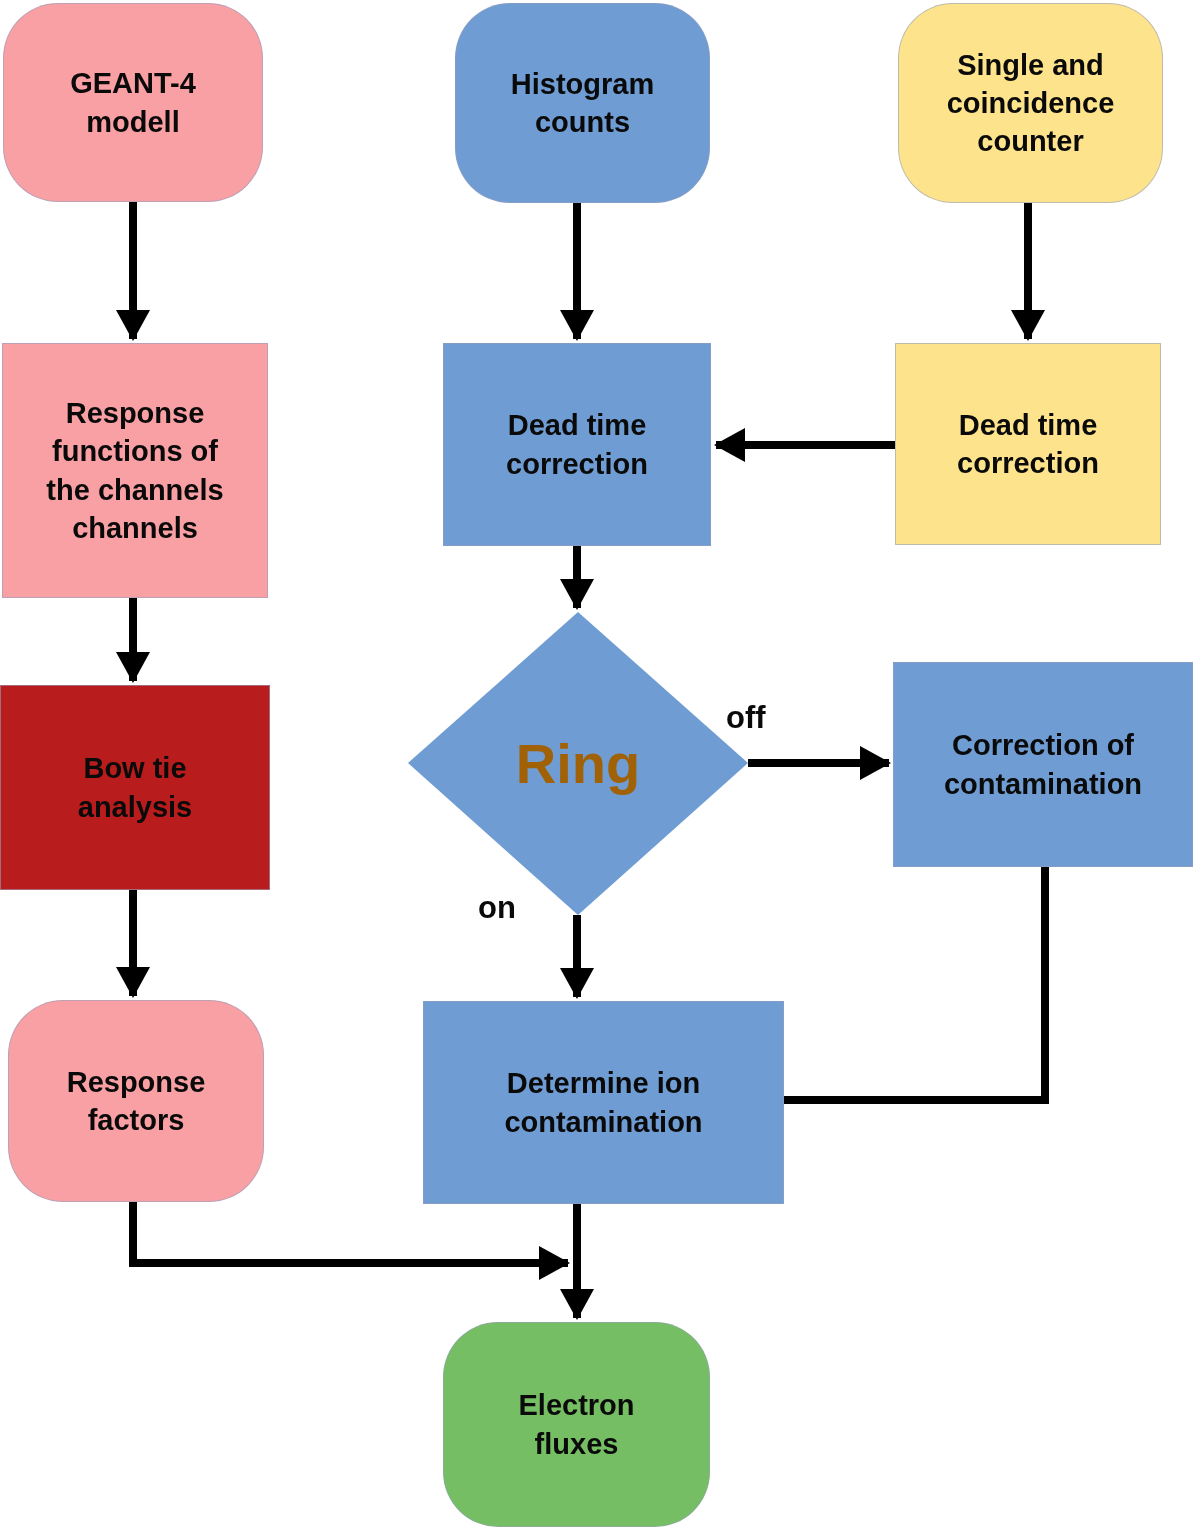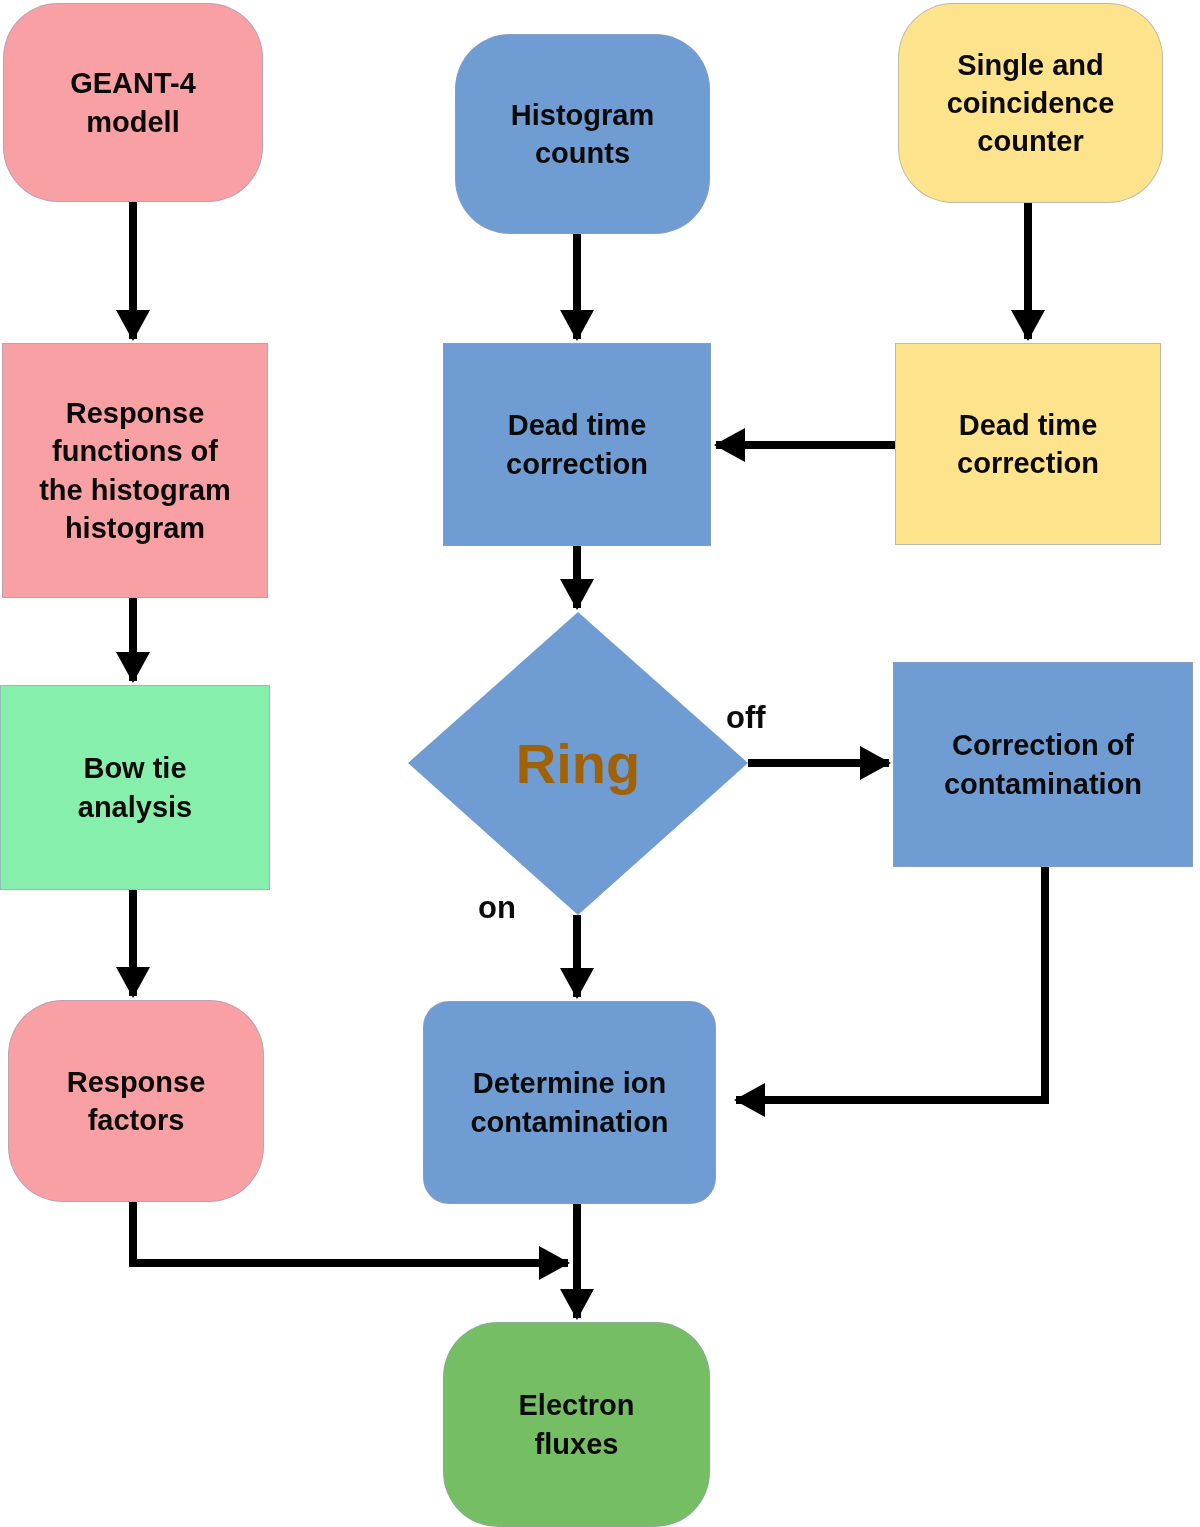--- a/index.html
+++ b/index.html
@@ -20,23 +20,23 @@
     position:absolute;left:408px;top:612px;width:340px;height:303px;
     display:flex;align-items:center;justify-content:center;
     font-size:56px;z-index:3;color:#a16207;
   }
   .edge-label{position:absolute;font-size:31px;z-index:3;color:#0a0a0a;}
   
   .n-geant4            {left:3px;   top:3px;    width:260px;height:199px;padding:0 28px;}
   .n-respfunc          {left:2px;   top:343px;  width:266px;height:255px;padding:0 30px;}
   .n-bowtie            {left:0px;   top:685px;  width:270px;height:205px;padding:0 40px;}
   .n-respfactors       {left:8px;   top:1000px; width:256px;height:202px;padding:0 28px;justify-content:flex-end;}
-  .n-histcounts        {left:455px; top:3px;    width:255px;height:200px;padding:0 20px;margin-top:31px;}
+  .n-histcounts        {left:455px; top:3px;    width:255px;height:200px;padding:0 20px;}
   .n-deadtime-blue     {left:443px; top:343px;  width:268px;height:203px;padding:0 18px;}
-  .n-determine         {left:423px; top:1001px; width:293px;height:203px;padding:0 18px;border-radius:26px;}
+  .n-determine         {left:423px; top:1001px; width:361px;height:203px;padding:0 18px;}
   .n-electron          {left:443px; top:1322px; width:267px;height:205px;padding:0 58px;}
   .n-single            {left:898px; top:3px;    width:265px;height:200px;padding:0 20px;}
   .n-deadtime-yellow   {left:895px; top:343px;  width:266px;height:202px;padding:0 18px;}
   .n-corrcontam        {left:893px; top:662px;  width:300px;height:205px;padding:15px 12px;}
   .lbl-off{left:726px;top:700px;}
   .lbl-on {left:478px;top:890px;}
 </style>
 </head>
 <body>
 
@@ -63,23 +63,23 @@
     <line x1="577" y1="1204" x2="577" y2="1318" marker-end="url(#ah)"></line>
 
     <polyline points="1045,867 1045,1100 736,1100" marker-end="url(#ah)"></polyline>
     <polyline points="133,1202 133,1263 568,1263" marker-end="url(#ah)"></polyline>
   </svg>
 
   <div class="node rounded n-geant4" style="background-color: rgb(248, 160, 164);">
     <span>GEANT-4 modell</span>
   </div>
   <div class="node rect n-respfunc" style="background-color: rgb(248, 160, 164);">
-    <span>Response functions of the histogram histogram</span>
+    <span>Response functions of the channels channels</span>
   </div>
-  <div class="node rect n-bowtie" style="background-color: #86efac; text-align: center;">
+  <div class="node rect n-bowtie" style="background-color: #b91c1c; text-align: center;">
     <span>Bow tie analysis</span>
   </div>
   <div class="node rounded n-respfactors" style="background-color: rgb(248, 160, 164);">
     <span>Response factors</span>
   </div>
 
   <div class="node rounded n-histcounts" style="background-color: rgb(111, 156, 210);">
     <span>Histogram counts</span>
   </div>
   <div class="node rect n-deadtime-blue" style="background-color: rgb(111, 156, 210);">

